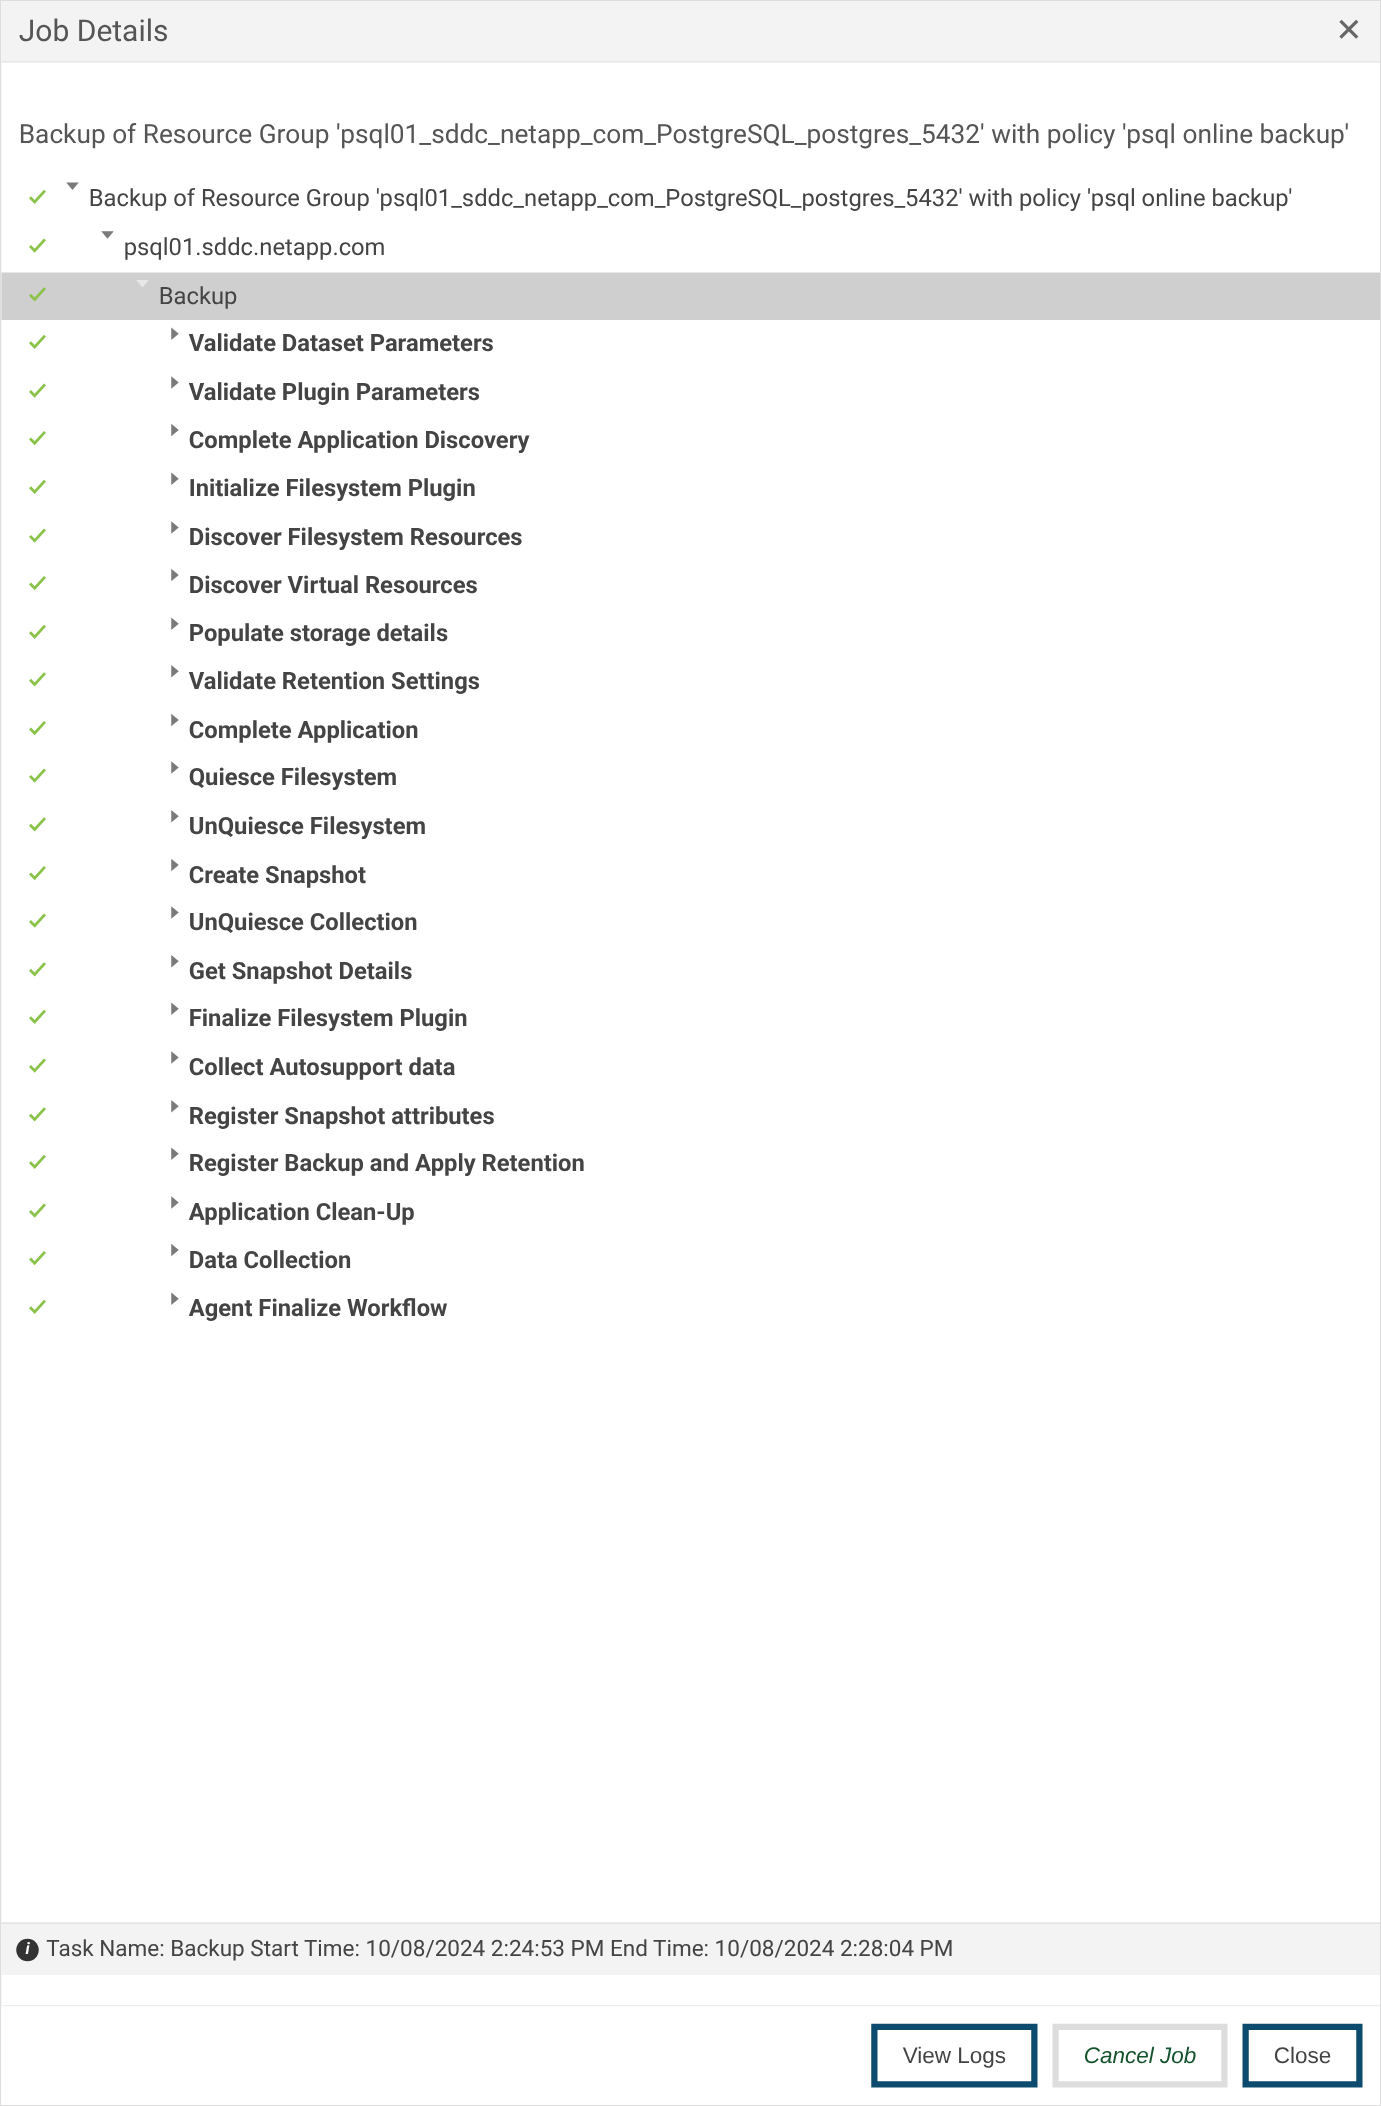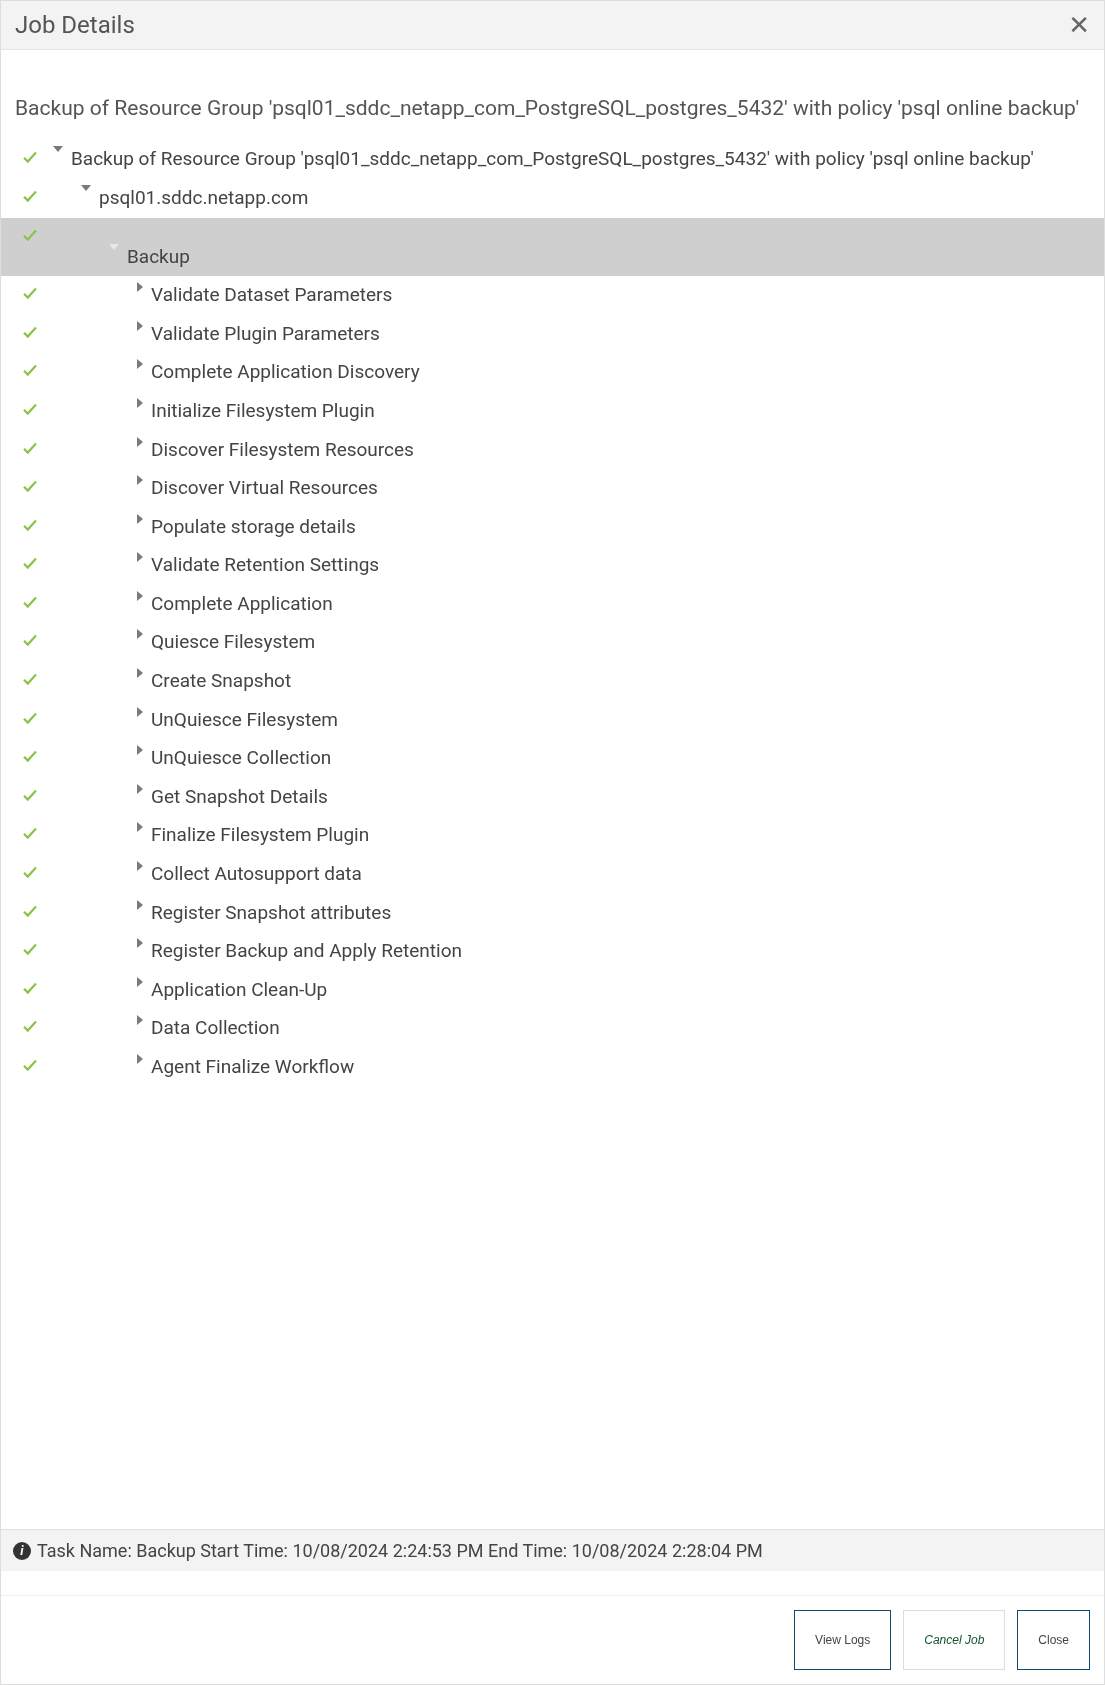--- a/index.html
+++ b/index.html
@@ -74,22 +74,22 @@
     color: #8bc34a;
     display: inline-flex;
     align-items: center;
     justify-content: flex-start;
     font-weight: 900;
     font-size: 18px;
     padding-top: 2px;
   }
   .indent-0 { padding-left: 10px; }
   .indent-1 { padding-left: 38px; }
-  .indent-2 { padding-left: 66px; margin-top: 20px; }
-  .indent-3 { padding-left: 94px; }
+  .indent-2 { padding-left: 66px; }
+  .indent-3 { padding-left: 94px; font-weight: bold; }
   .caret {
     display: inline-block;
     width: 0; height: 0;
     margin-right: 8px;
     vertical-align: middle;
   }
   .caret-down {
     border-left: 5px solid transparent;
     border-right: 5px solid transparent;
     border-top: 6px solid #7a7a7a;
@@ -138,25 +138,25 @@
   }
   .footer {
     display: flex;
     justify-content: flex-end;
     gap: 12px;
     padding: 14px 14px;
     background: #fff;
     border-top: 1px solid #eee;
   }
   .btn {
-    border: 1px solid #0c4a6e;
+    border: 5px solid #0c4a6e;
     background: #fff;
     color: #444;
-    font-size: 12px;
-    padding: 22px 20px;
+    font-size: 18px;
+    padding: 10px 20px;
     cursor: pointer;
   }
   .btn[disabled] {
     color: #14532d;
     border-color: #ddd;
     cursor: not-allowed;
     font-style: italic;
   }
   
   .body::-webkit-scrollbar { width: 16px; }
@@ -329,32 +329,32 @@
             </div>
           </div>
           <div class="row">
             <span class="check">
               <svg viewBox="0 0 24 24">
                 <polyline points="4,13 9,18 20,6"></polyline>
               </svg>
             </span>
             <div class="node-content indent-3">
               <span class="caret caret-right"></span>
+              <span class="label">UnQuiesce Filesystem</span>
+            </div>
+          </div>
+          <div class="row">
+            <span class="check">
+              <svg viewBox="0 0 24 24">
+                <polyline points="4,13 9,18 20,6"></polyline>
+              </svg>
+            </span>
+            <div class="node-content indent-3">
+              <span class="caret caret-right"></span>
               <span class="label">Create Snapshot</span>
-            </div>
-          </div>
-          <div class="row">
-            <span class="check">
-              <svg viewBox="0 0 24 24">
-                <polyline points="4,13 9,18 20,6"></polyline>
-              </svg>
-            </span>
-            <div class="node-content indent-3">
-              <span class="caret caret-right"></span>
-              <span class="label">UnQuiesce Filesystem</span>
             </div>
           </div>
           <div class="row">
             <span class="check">
               <svg viewBox="0 0 24 24">
                 <polyline points="4,13 9,18 20,6"></polyline>
               </svg>
             </span>
             <div class="node-content indent-3">
               <span class="caret caret-right"></span>

